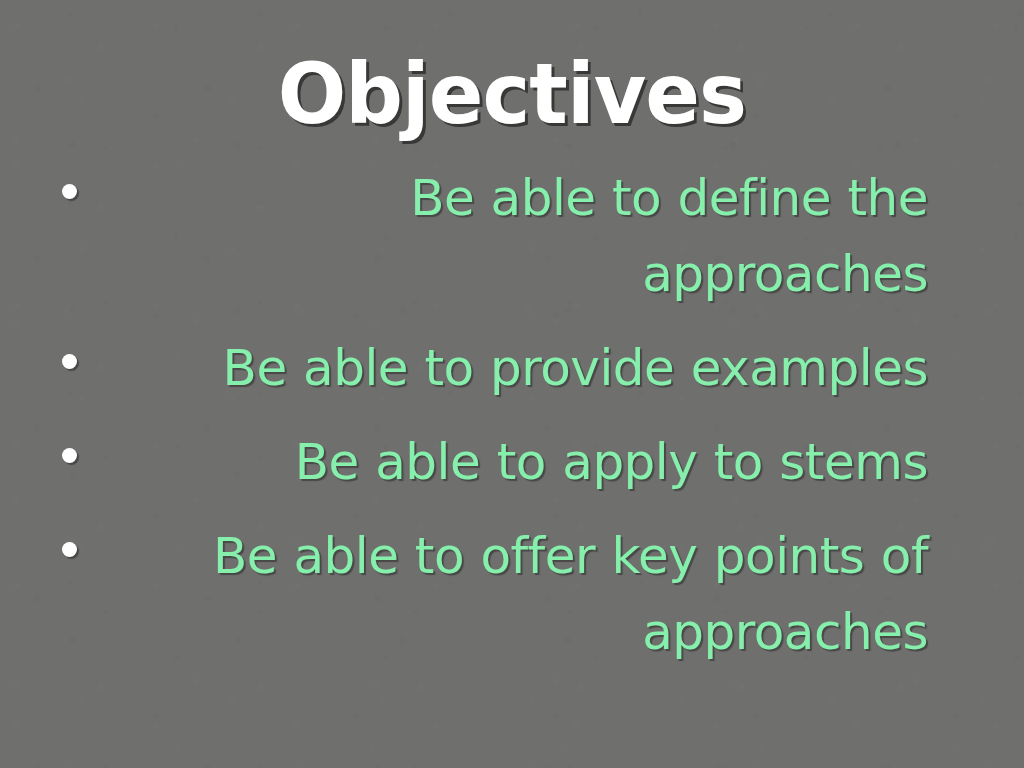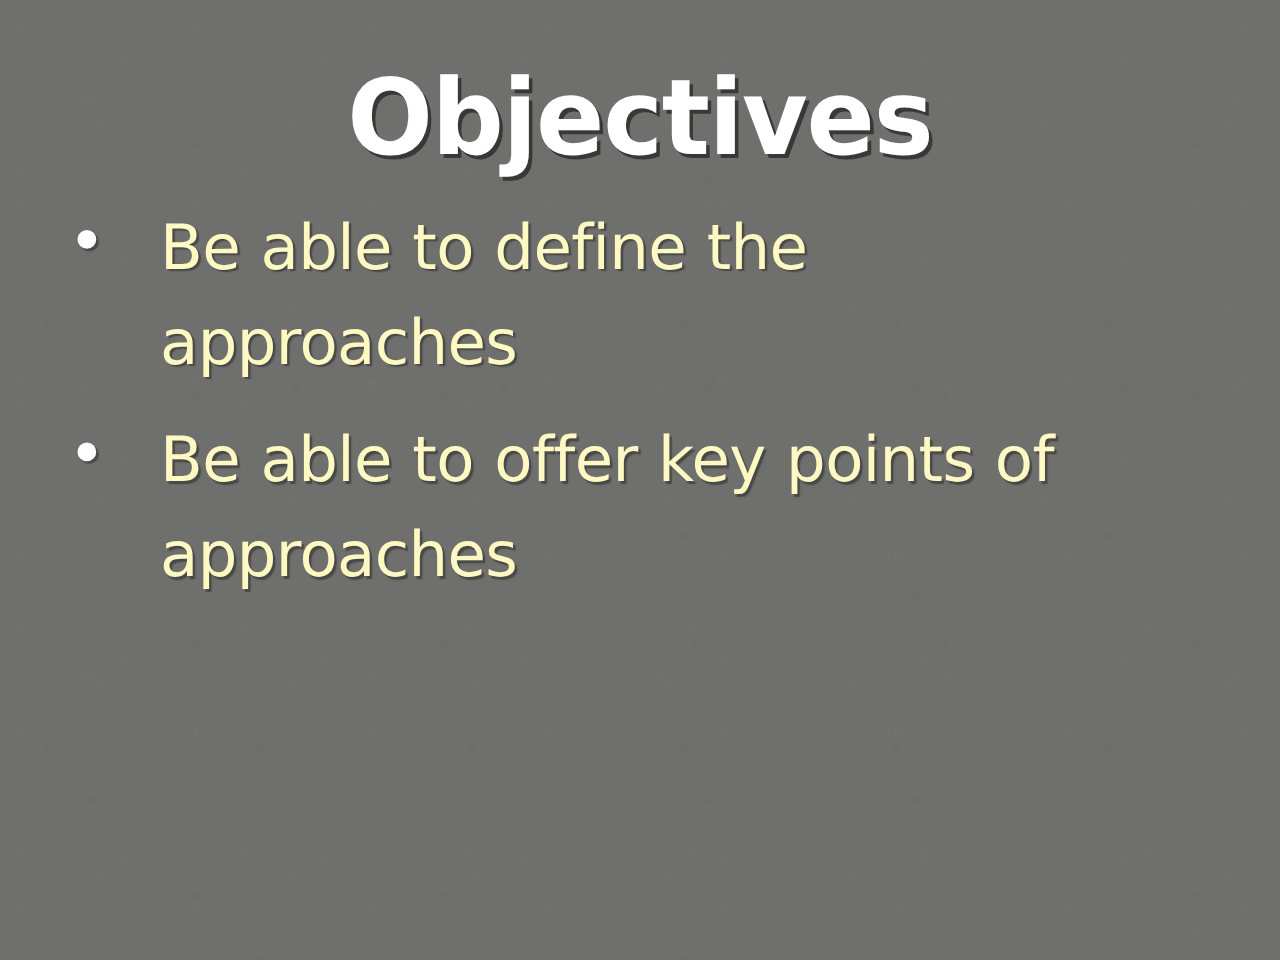--- a/index.html
+++ b/index.html
@@ -90,50 +90,59 @@
     top: 24px;
     width: 15px;
     height: 15px;
     border-radius: 50%;
     background: #ffffff;
     box-shadow: 2px 2px 1px rgba(40,40,40,0.55);
   }
 
   .bullet-text {
     display: block;
-    color: #fef9c3;
+    color: #86efac;
     font-family: "DejaVu Sans", "Liberation Sans", sans-serif;
     font-size: 50px;
     font-weight: 400;
     line-height: 1.52;
     letter-spacing: -0.5px;
     text-shadow: 2px 2px 1px rgba(40,40,40,0.55);
     max-width: 800px;
     word-spacing: 1px;
+    text-align: right;
   }
 </style>
 </head>
 <body>
 
 <div id="slide">
 
   <div id="slide-texture"></div>
 
   <div id="title-block">
     <h1 id="slide-title">Objectives</h1>
   </div>
 
   <ul id="bullet-list">
 
     <li class="bullet-item">
       <span class="bullet-marker"></span>
       <span class="bullet-text">Be able to define the approaches</span>
     </li>
 
+    <li class="bullet-item">
+      <span class="bullet-marker"></span>
+      <span class="bullet-text">Be able to provide examples</span>
+    </li>
 
+    <li class="bullet-item">
+      <span class="bullet-marker"></span>
+      <span class="bullet-text">Be able to apply to stems</span>
+    </li>
 
     <li class="bullet-item">
       <span class="bullet-marker"></span>
       <span class="bullet-text">Be able to offer key points of approaches</span>
     </li>
 
   </ul>
 
 </div>
 

